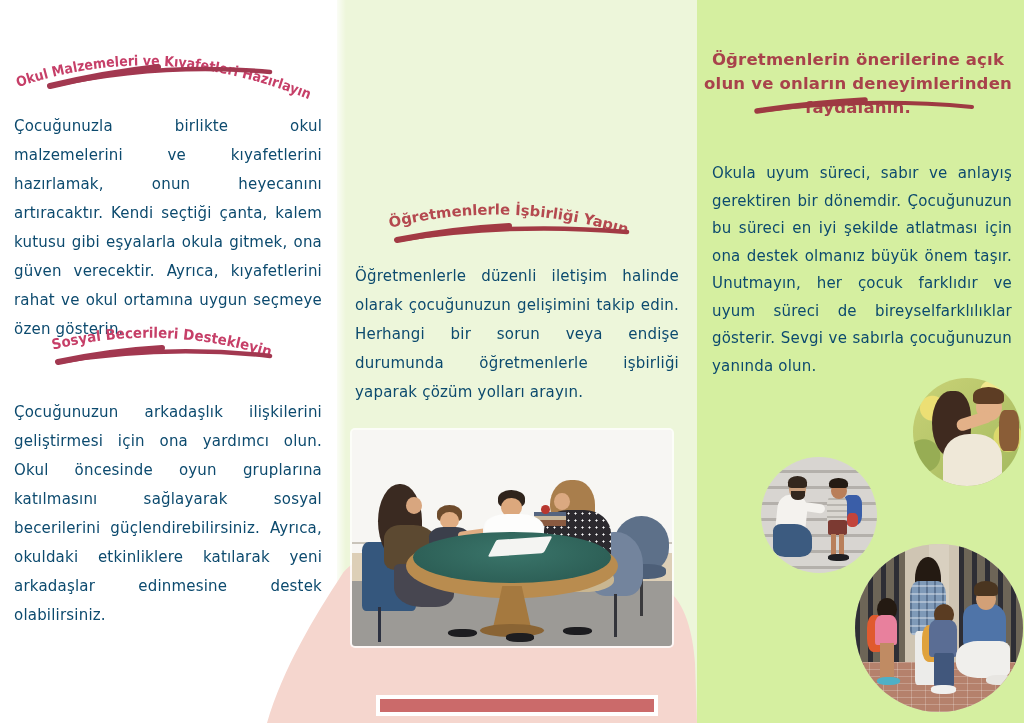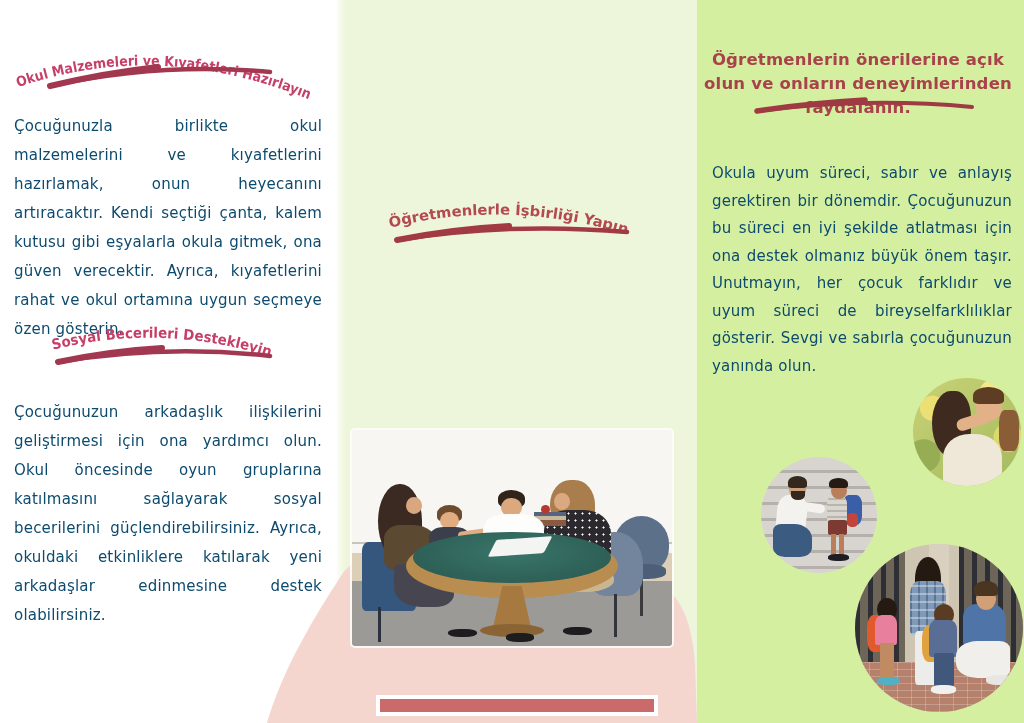--- a/index.html
+++ b/index.html
@@ -177,20 +177,21 @@
   <svg class="arch" style="left:345px;top:188px;" width="345" height="60" viewBox="0 0 345 60">
     <defs>
         <path id="arc3" d="M 44 40 Q 162 10 284 47" fill="none"></path>
       </defs>
     <text font-size="14.5px" fill="#b4494f">
       <textPath href="#arc3" startOffset="1" textLength="240" lengthAdjust="spacingAndGlyphs">Öğretmenlerle İşbirliği Yapın</textPath>
     </text>
     <path class="swash" d="M 52 52 Q 165 34 282 44" stroke="#a23a44" stroke-width="4.5"></path>
     <path class="swash" d="M 52 52 Q 108 41 164 38" stroke="#a23a44" stroke-width="6"></path>
   </svg>
+  <p class="body-text p-mid">Öğretmenlerle düzenli iletişim halinde olarak çocuğunuzun gelişimini takip edin. Herhangi bir sorun veya endişe durumunda öğretmenlerle işbirliği yaparak çözüm yolları arayın.</p>
 
   <div class="photo">
     <div class="mp-board"></div>
     <div class="mp-tray"></div>
     <div class="mp-marker"></div>
     <div class="mp-wall"></div>
     <div class="mp-floor"></div>
     <div class="mp-chair-right-back"></div>
     <div class="mp-chair-right-seat"></div>
     <div class="mp-chair-right-leg"></div>

